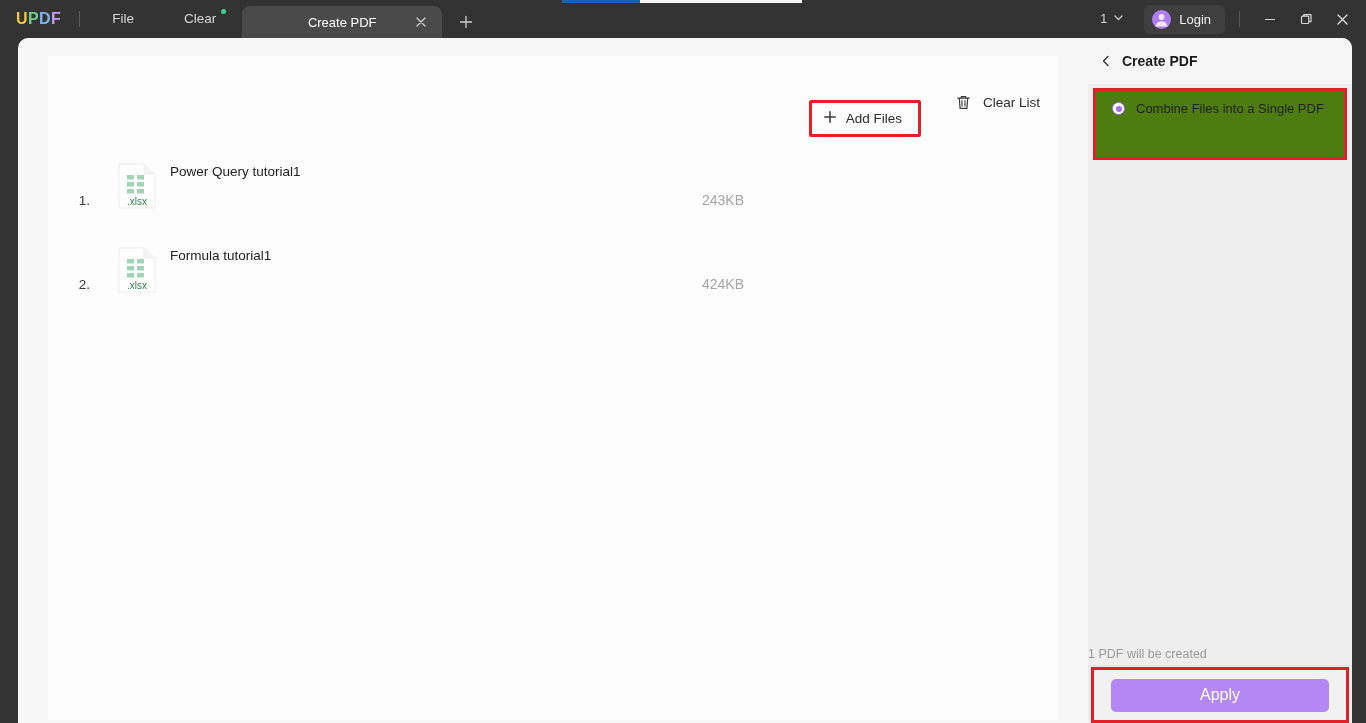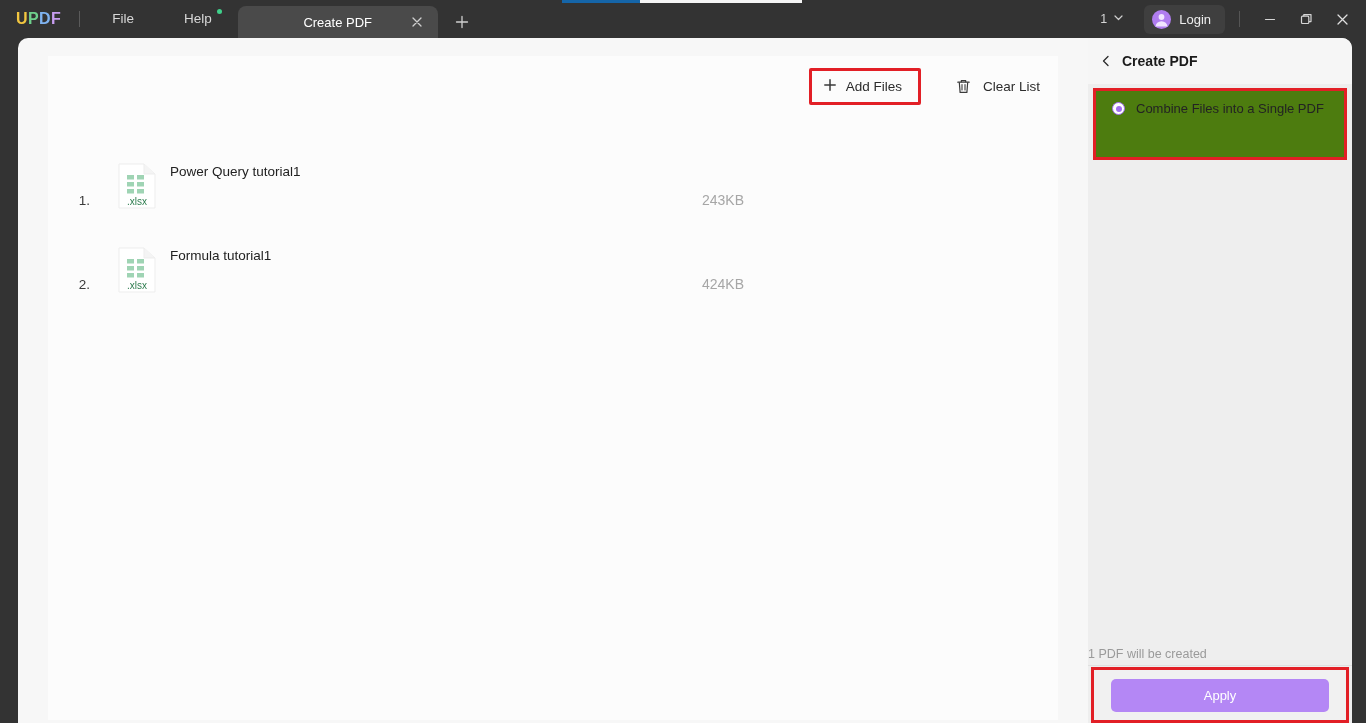--- a/index.html
+++ b/index.html
@@ -216,20 +216,21 @@
     display: flex;
     align-items: center;
     gap: 26px;
   }
 
   .addfiles-wrap {
     position: relative;
     border: 3px solid #e21f26;
     border-radius: 2px;
     padding: 2px;
+    margin-top: 32px;
   }
   .addfiles-btn {
     display: flex;
     align-items: center;
     gap: 9px;
     padding: 5px 14px 5px 9px;
     color: #2c2c2c;
     font-size: 13.5px;
     background: #fcfcfc;
   }
@@ -383,21 +384,21 @@
     display: flex;
     align-items: center;
     justify-content: center;
   }
   .apply-btn {
     width: 218px;
     height: 33px;
     background: #b487f5;
     border-radius: 5px;
     color: #ffffff;
-    font-size: 13px;
+    font-size: 16px;
     display: flex;
     align-items: center;
     justify-content: center;
   }
 
   .panel-divider {
     position: absolute;
     left: 0; bottom: 57px;
     width: 264px; height: 1px;
     background: #e0e0e0;
@@ -417,21 +418,21 @@
 
     <div class="logo">
       <span class="l1">U</span><span class="l2">P</span><span class="l3">D</span><span class="l4">F</span>
     </div>
 
     <div class="logo-sep"></div>
 
     <div class="menu-item menu-file">File</div>
 
     <div class="menu-item menu-help">
-      <span>Help</span>
+      <span>Clear</span>
       <span class="help-dot"></span>
     </div>
 
     <div class="tabstrip">
       <div class="tab">
         <span class="tab-label">Create PDF</span>
         <span class="tab-close">
           <svg width="14" height="14" viewBox="0 0 14 14">
             <path d="M3 3 L11 11 M11 3 L3 11" stroke="#cfcfcf" stroke-width="1.3" fill="none" stroke-linecap="round"></path>
           </svg>

